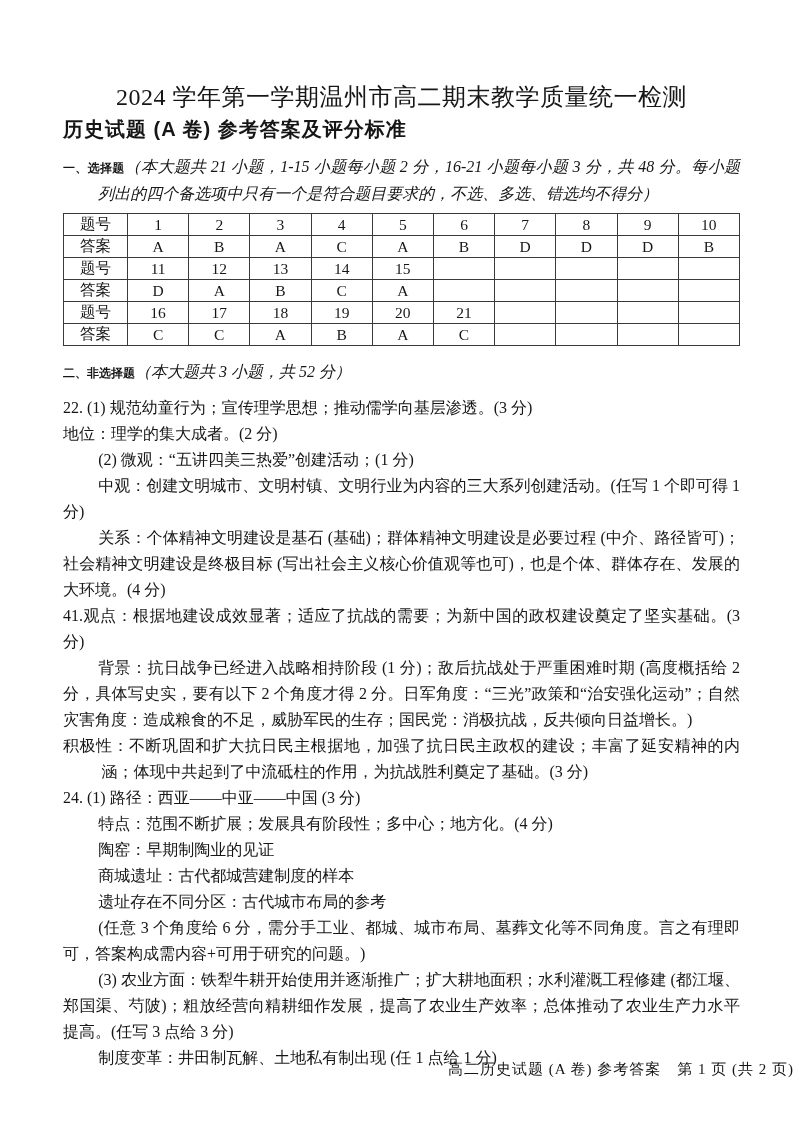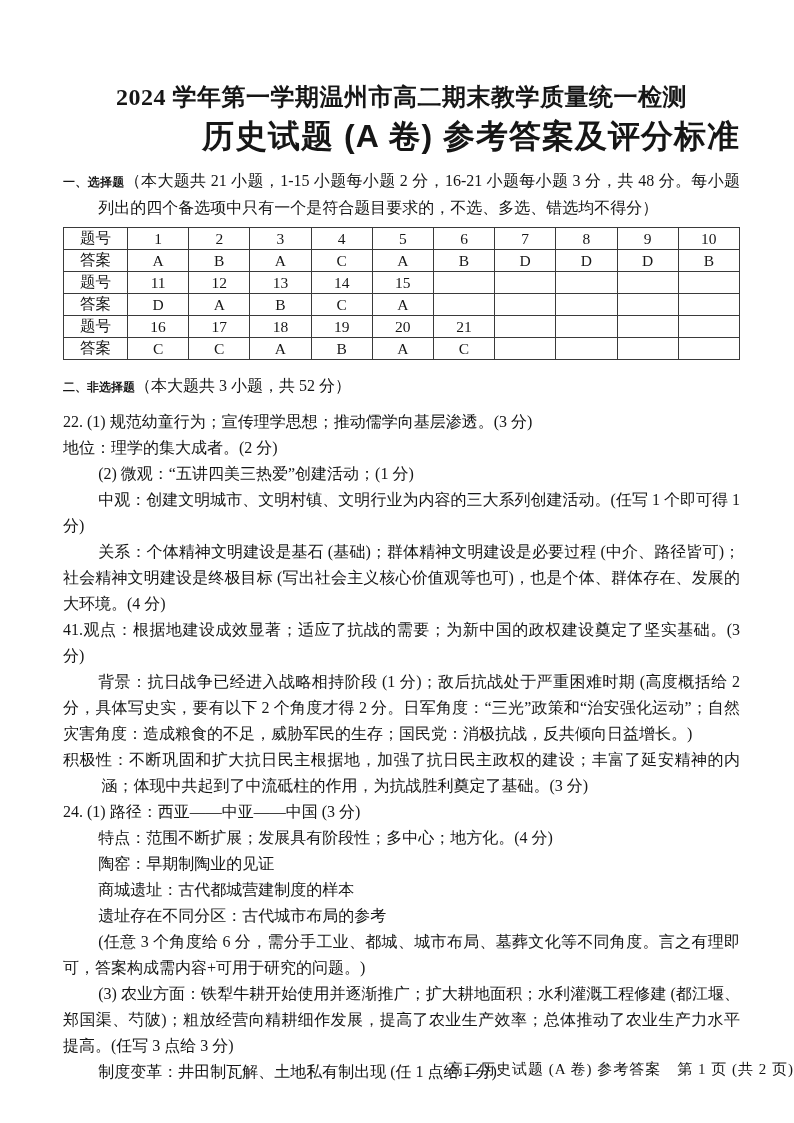--- a/index.html
+++ b/index.html
@@ -17,47 +17,48 @@
     font-family: "Liberation Serif", "DejaVu Serif", serif;
     overflow: hidden;
   }
   .content {
     padding: 82px 54px 0 63px;
   }
   .title1 {
     margin: 0;
     text-align: center;
     font-size: 24px;
-    font-weight: bold;
+    font-weight: normal;
     letter-spacing: 0.5px;
     font-family: "Liberation Serif", "DejaVu Serif", serif;
     line-height: 1.25;
   }
   .title2 {
     margin: 5px 0 0 0;
-    text-align: right;
-    font-size: 32px;
+    text-align: left;
+    font-size: 20px;
     font-weight: bold;
     letter-spacing: 1px;
     font-family: "Liberation Sans", "DejaVu Sans", sans-serif;
     line-height: 1.2;
   }
   .sec-head {
     margin: 13px 0 0 0;
     font-size: 16px;
     line-height: 25px;
     text-align: justify;
     padding-left: 2.2em;
     text-indent: -2.2em;
   }
   .sec-label {
     font-weight: bold;
     font-size: 12px;
   }
   .sec-note {
+    font-style: italic;
     font-size: 16px;
   }
   table.answers {
     width: 100%;
     border-collapse: collapse;
     table-layout: fixed;
     margin-top: 7px;
     font-size: 15.5px;
   }
   table.answers td {

